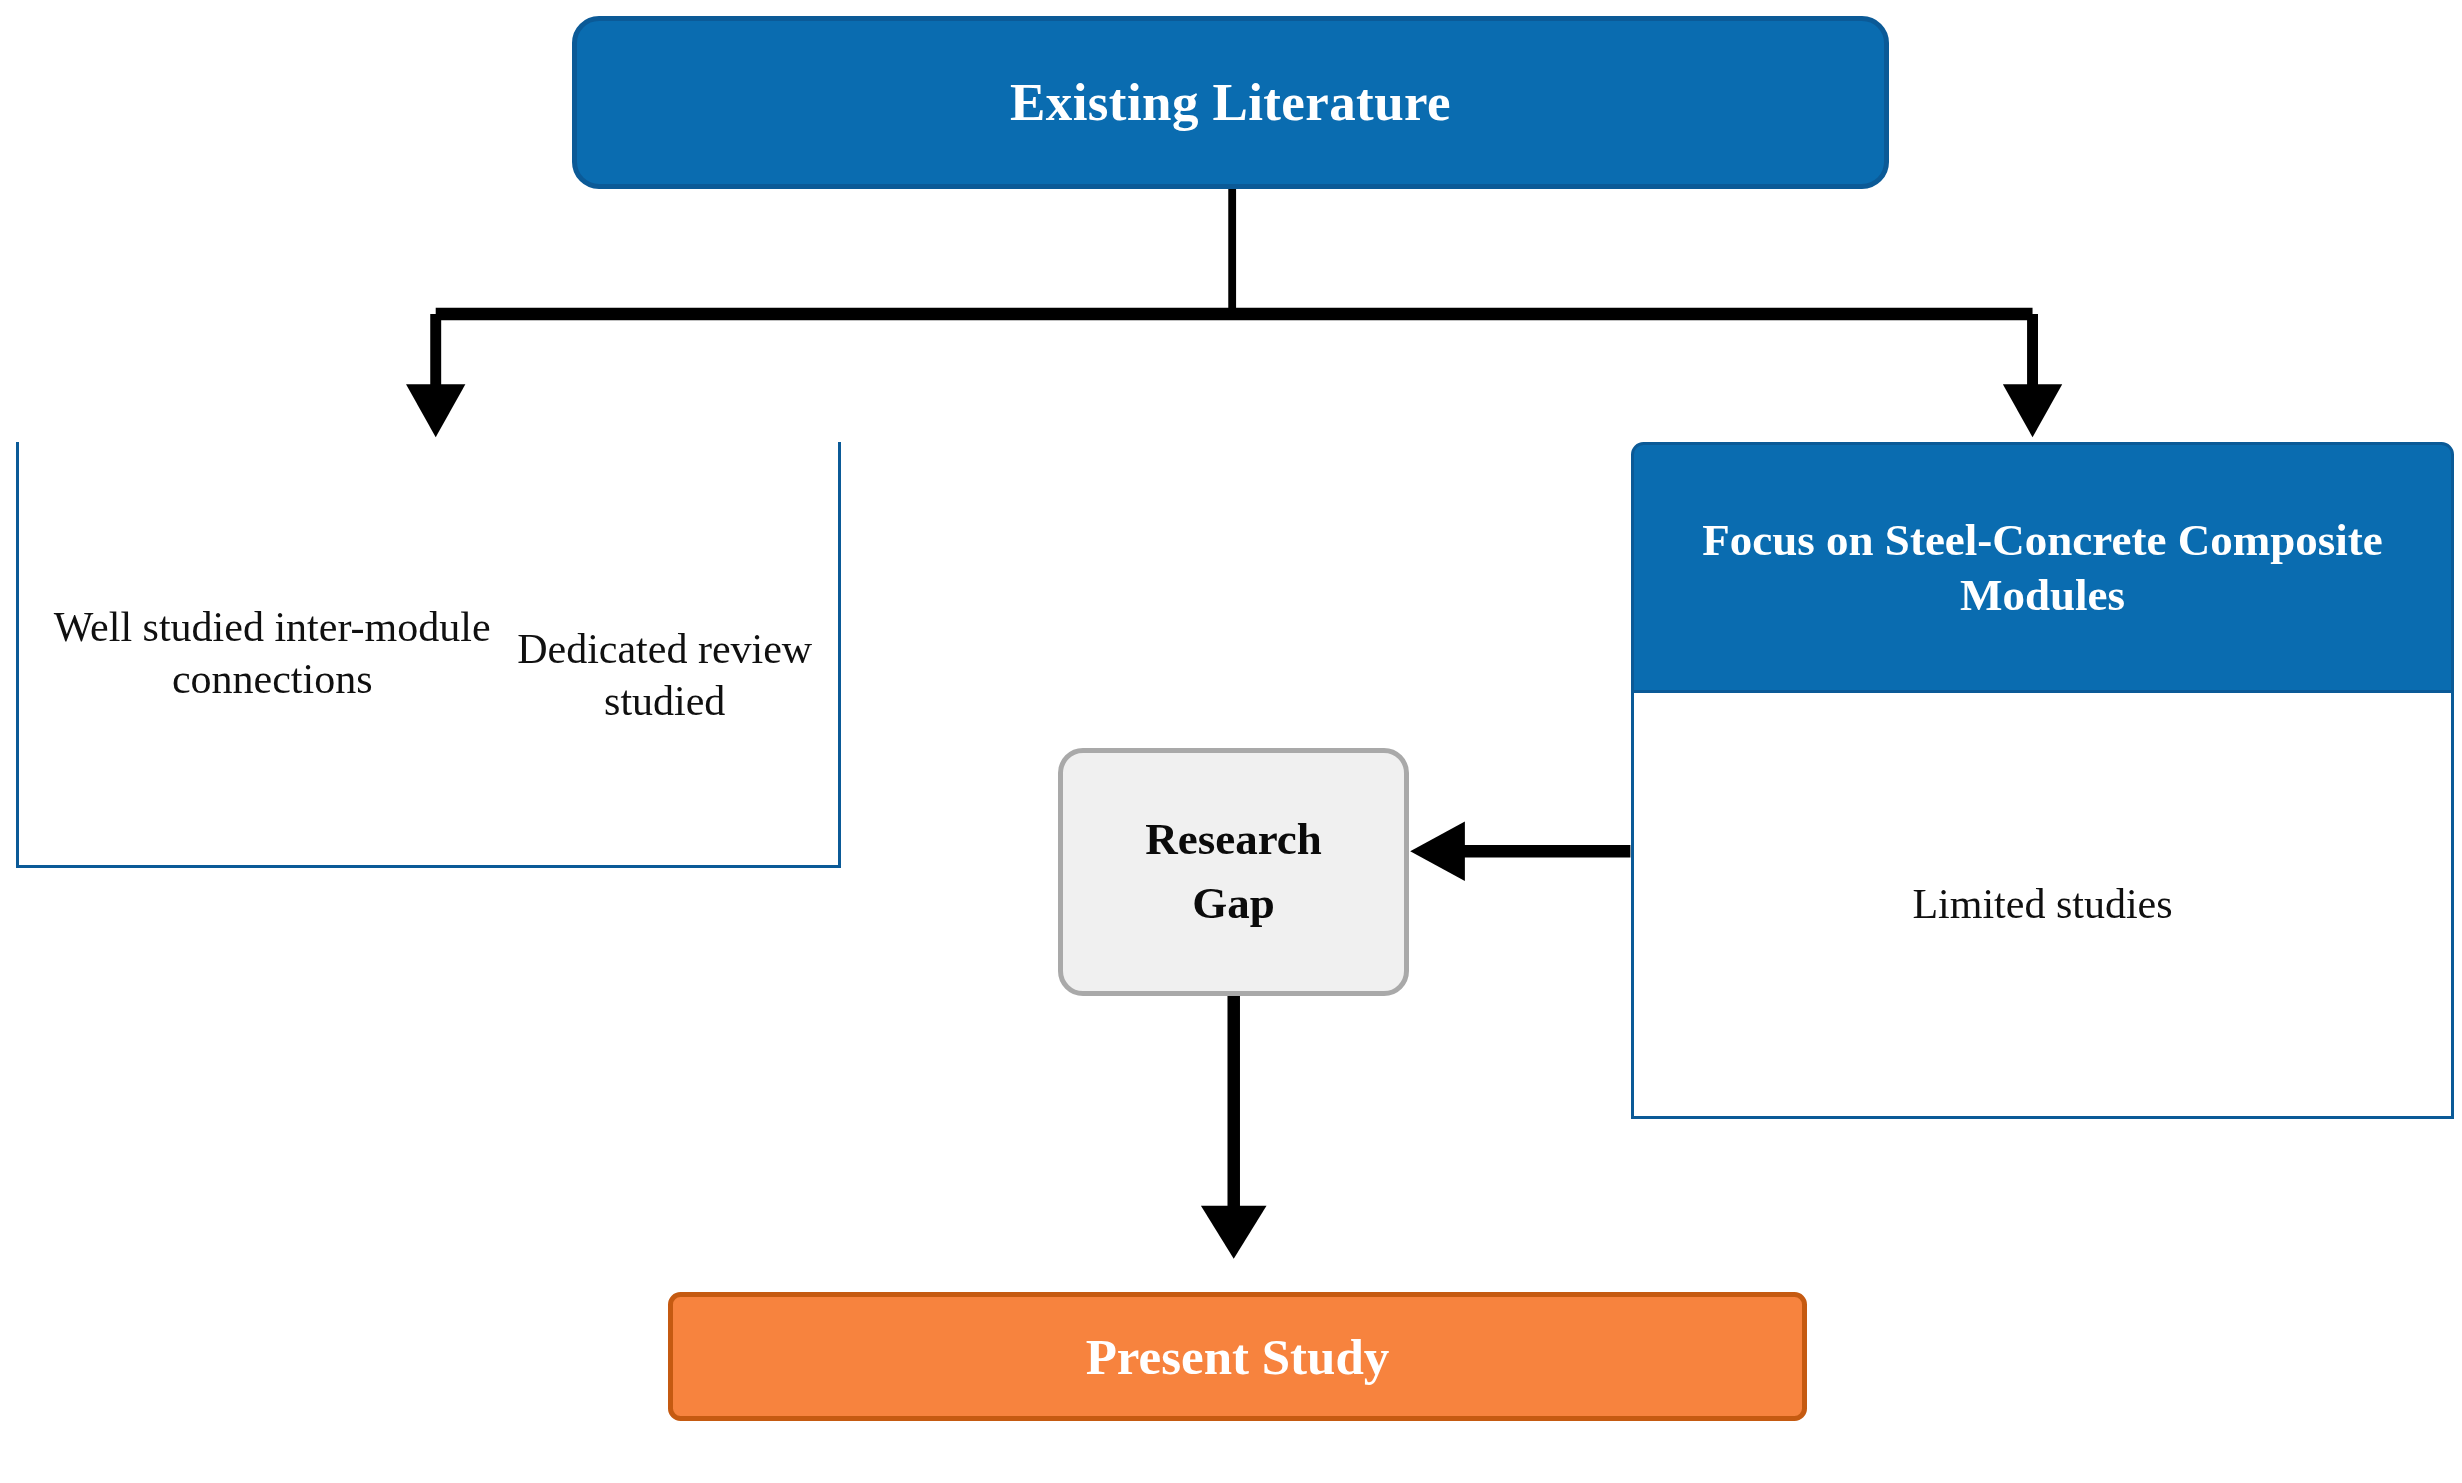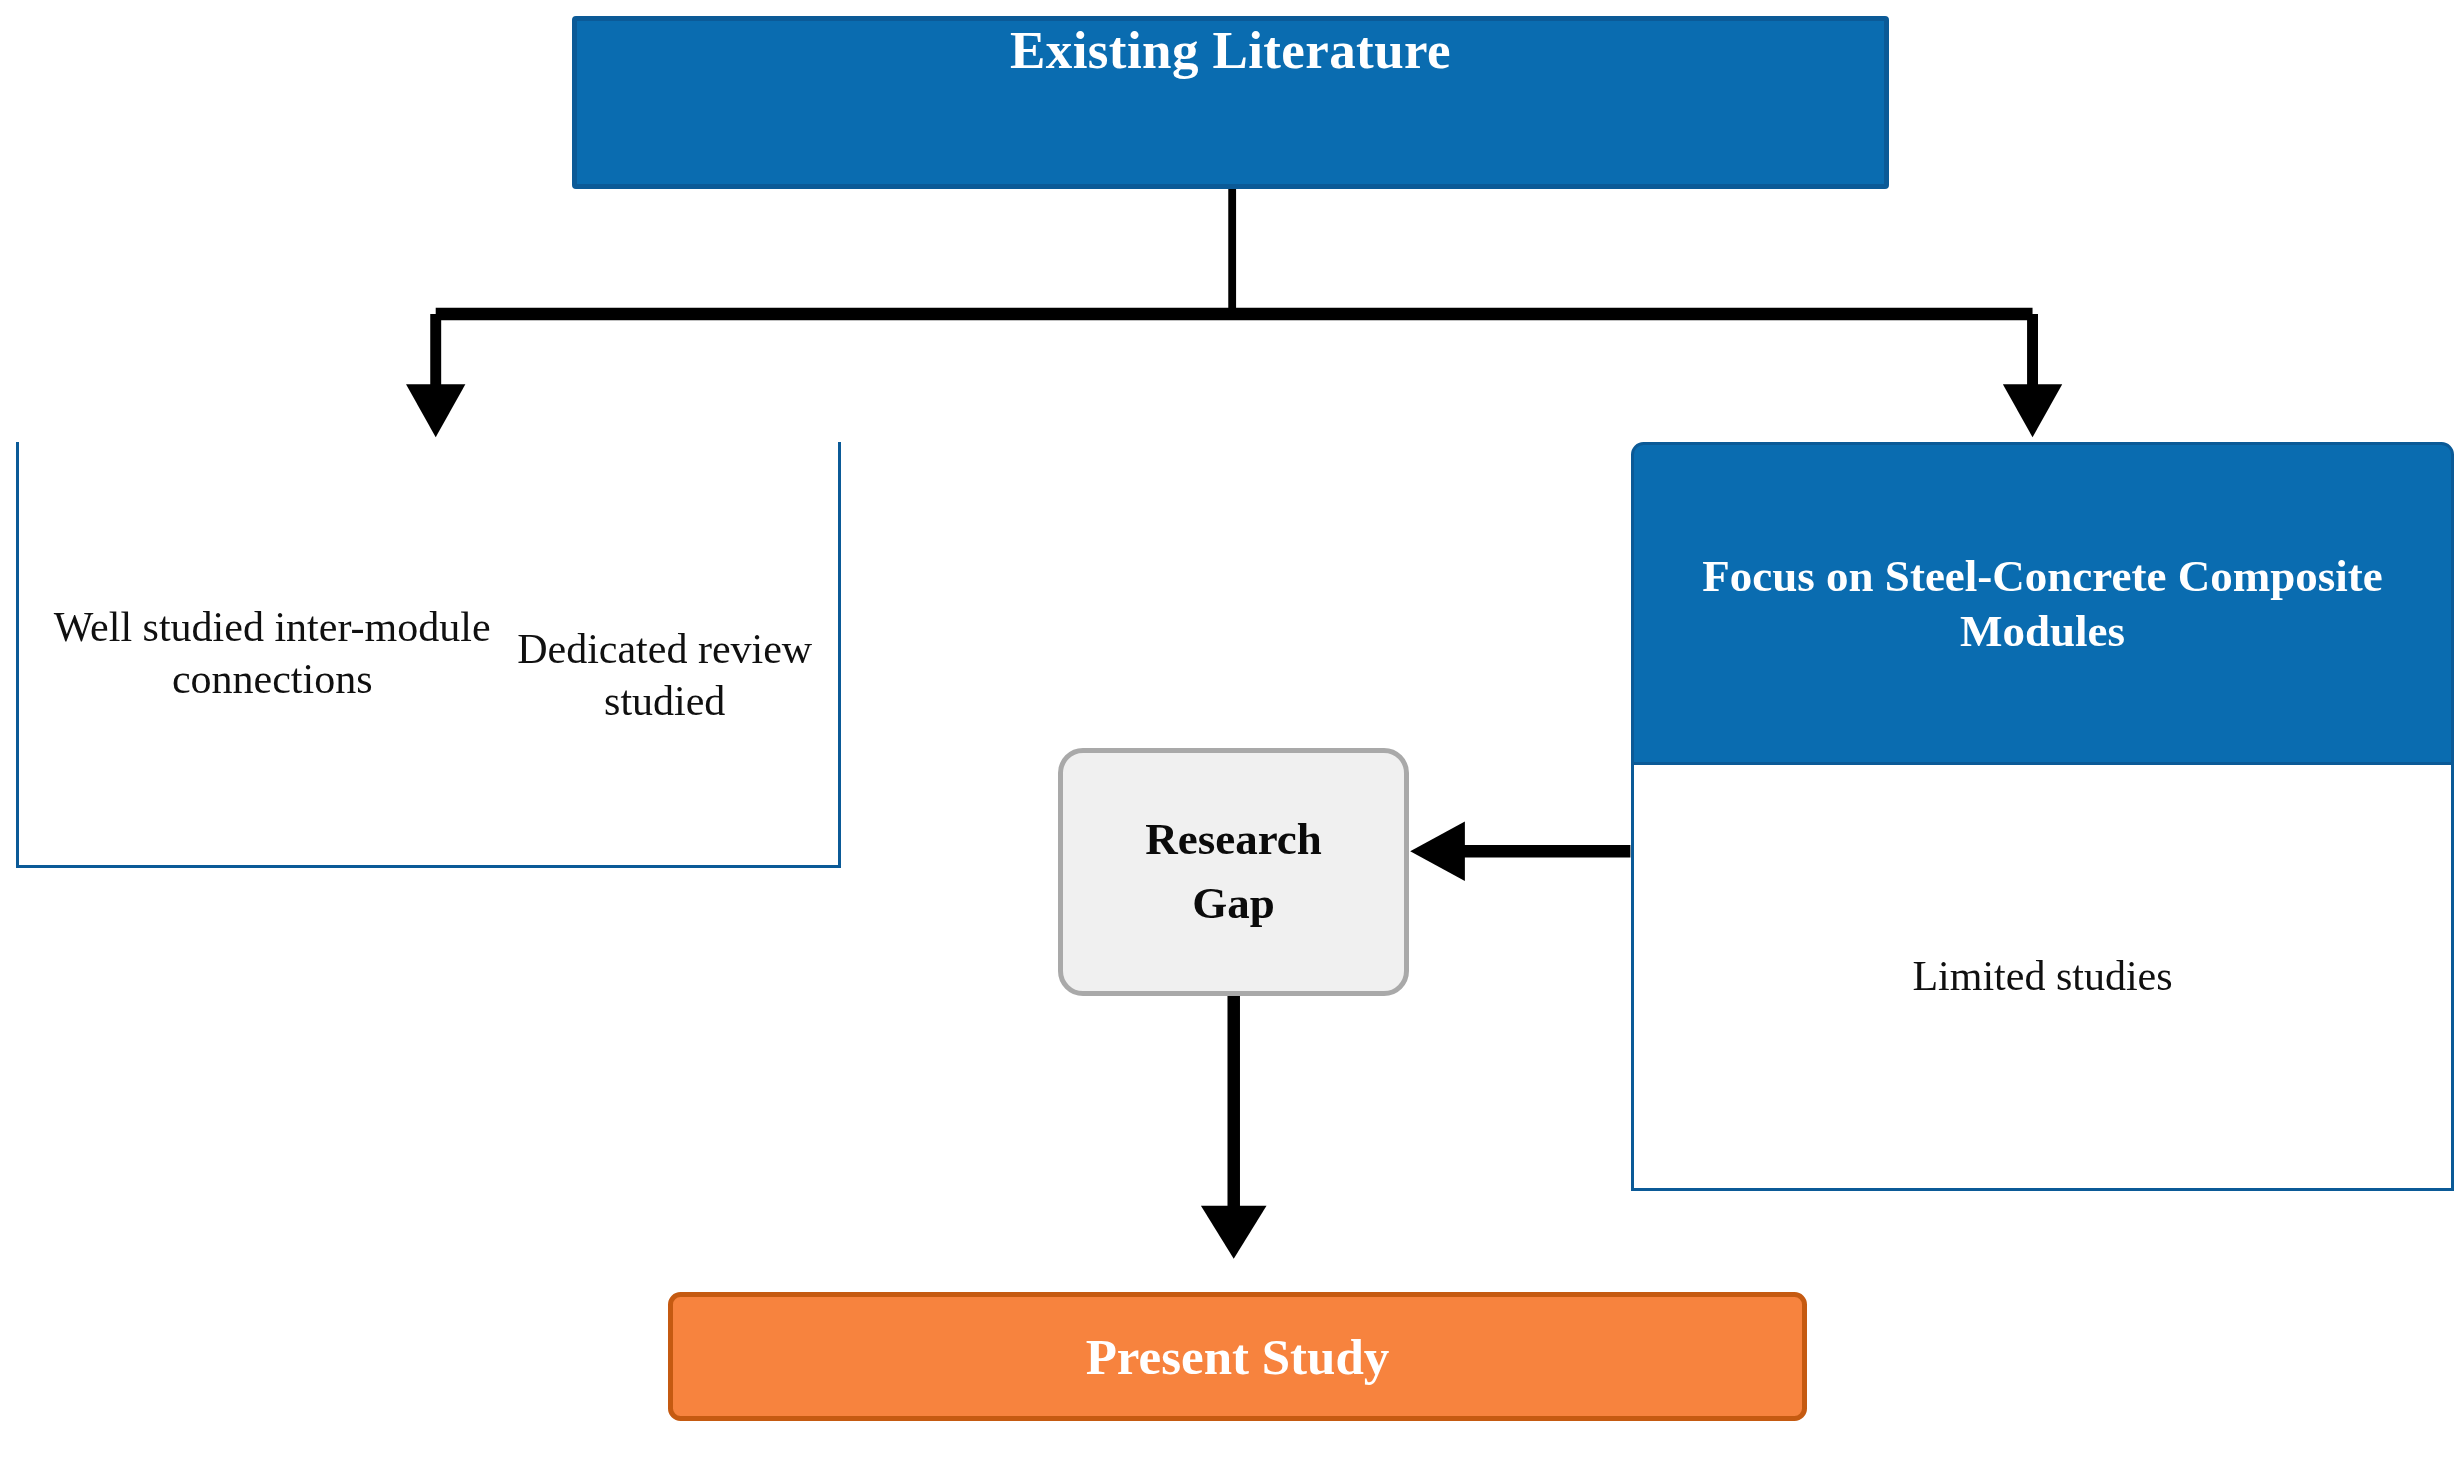--- a/index.html
+++ b/index.html
@@ -24,23 +24,23 @@
   }
 
   
   #root-node {
     left: 572px;
     top: 15.6px;
     width: 1317px;
     height: 173px;
     background: #0A6CB0;
     border: 5.5px solid #0B5A97;
-    border-radius: 4px;
-    display: flex;
-    align-items: flex-start;
+    border-radius: 27px;
+    display: flex;
+    align-items: center;
     justify-content: center;
   }
   #root-node .node-title {
     color: #ffffff;
     font-weight: bold;
     font-size: 53px;
     letter-spacing: 0.4px;
     line-height: 1.1;
     text-align: center;
   }
@@ -85,21 +85,21 @@
   }
   .branch-body .bullet-line + .bullet-line {
     margin-top: 44px;
   }
 
   #card-left { left: 15.6px; top: 442px; width: 825px; }
   #card-left .branch-header { width: 100%; height: 269px; }
   #card-left .branch-body   { width: 100%; height: 426px; }
 
   #card-right { left: 1631px; top: 442px; width: 823px; }
-  #card-right .branch-header { width: 100%; height: 323px; }
+  #card-right .branch-header { width: 100%; height: 251px; }
   #card-right .branch-body   { width: 100%; height: 426px; }
 
   
   #gap-node {
     left: 1058px;
     top: 748px;
     width: 351px;
     height: 248px;
     background: #F0F0F0;
     border: 5.5px solid #A9A9A9;

